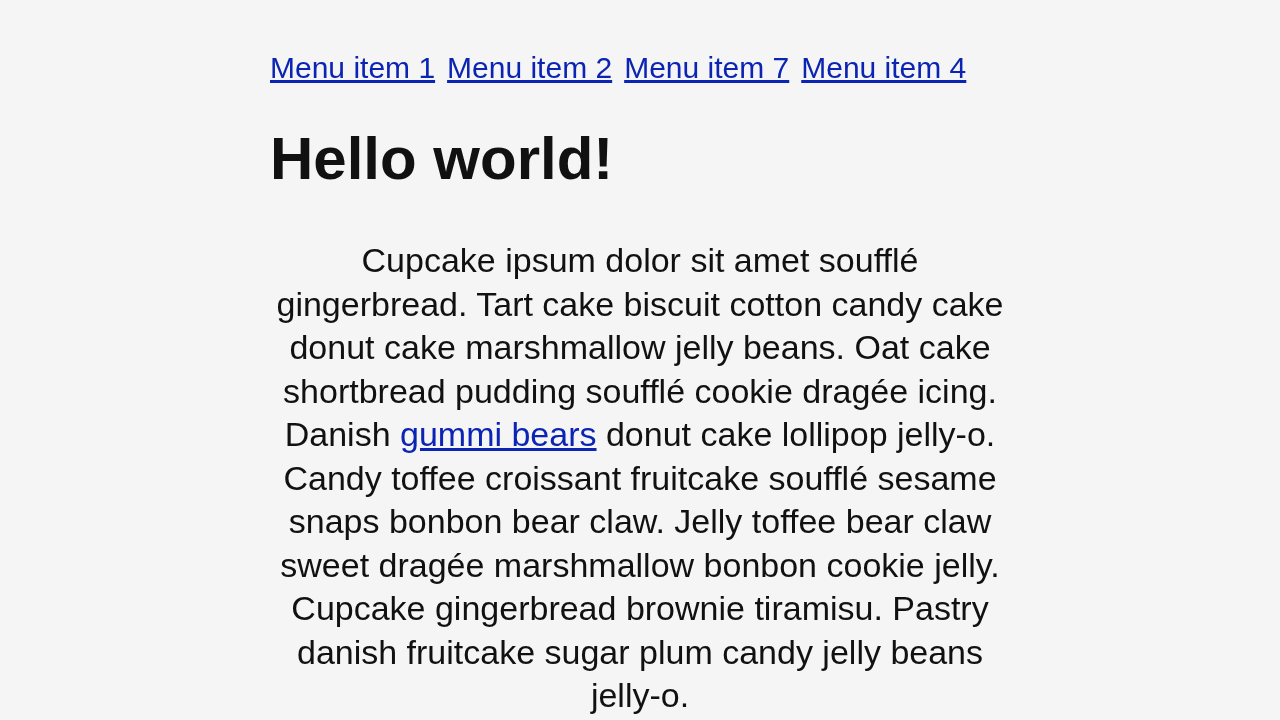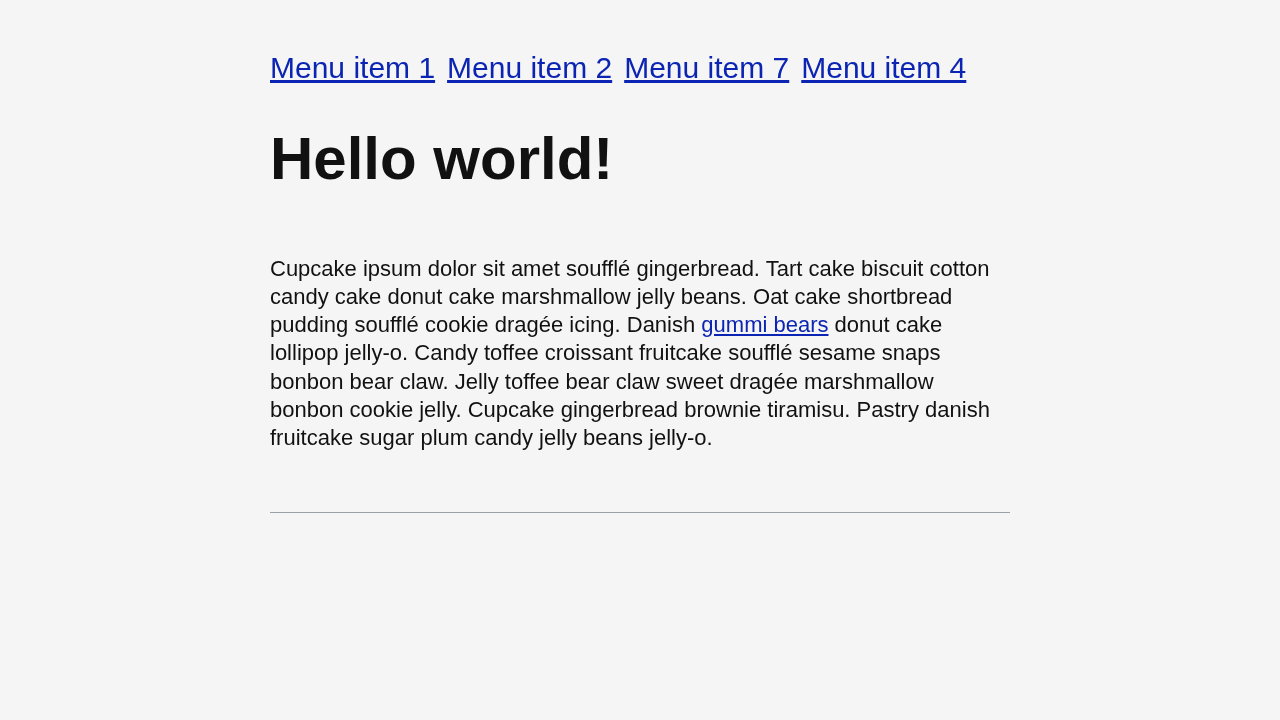--- a/index.html
+++ b/index.html
@@ -31,27 +31,28 @@
       text-decoration: underline;
       font-size: 30px;
       font-weight: 400;
       line-height: 1.2;
       white-space: nowrap;
     }
     h1 {
       font-size: 60px;
       font-weight: 700;
       color: #111;
-      margin-bottom: 62px;
+      margin-bottom: 46px;
       line-height: 1.15;
     }
     p {
-      font-size: 22px;
+      font-size: 34px;
       line-height: 1.28;
       color: #111;
+      text-align: center;
     }
     p a {
       color: #0b24b3;
       text-decoration: underline;
     }
     .hr {
       border: none;
       border-top: 1px solid #9aa0a6;
       margin-top: 60px;
       width: 100%;

